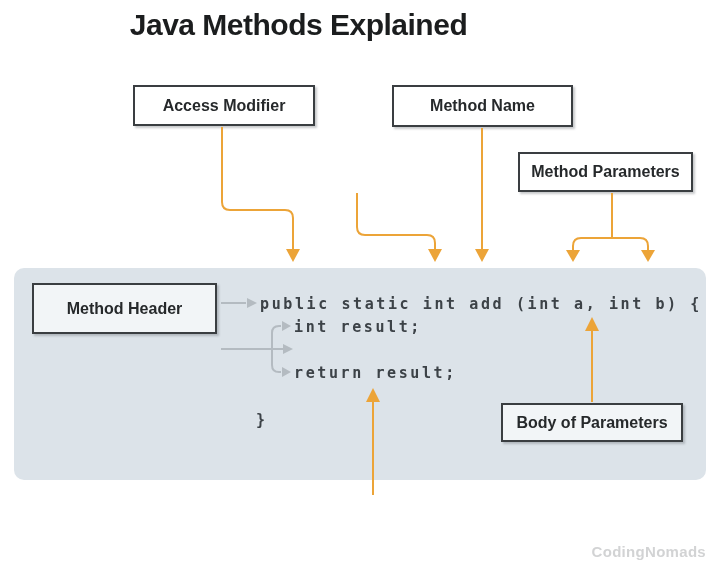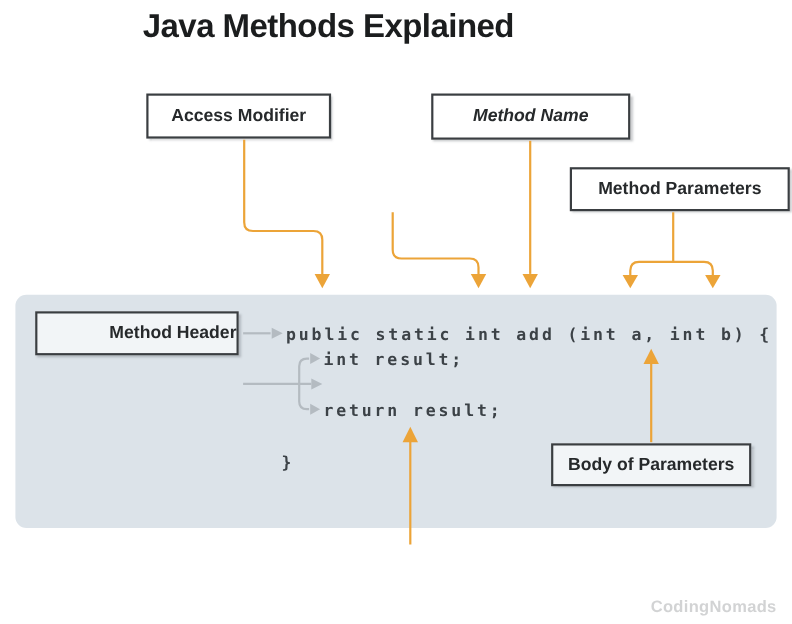--- a/index.html
+++ b/index.html
@@ -31,25 +31,25 @@
   svg.overlay { position:absolute; left:0; top:0; pointer-events:none; }
   .oline { fill:none; stroke:var(--arrow,#ECA438); stroke-width:2; }
   .ohead { fill:var(--arrow,#ECA438); stroke:none; }
   .gline { fill:none; stroke:var(--connector,#B4BBC1); stroke-width:2; }
   .ghead { fill:var(--connector,#B4BBC1); stroke:none; }
   .watermark {
     position:absolute; right:14px; top:543px; font-size:15px; font-weight:bold;
     color:#d2d3d4; letter-spacing:0.3px;
   }
   
-  .b-access  { left:133px; top:85px;  width:168px; height:41px; }
-  .b-mname   { left:392px; top:85px;  width:181px; height:42px;font-style:italic; }
+  .b-access  { left:133px; top:85px;  width:182px; height:41px; }
+  .b-mname   { left:392px; top:85px;  width:181px; height:42px; }
   .b-rtype   { left:265px; top:152px; width:185px; height:40px; }
-  .b-mparams { left:518px; top:152px; width:200px; height:40px; }
-  .b-mheader { left:32px;  top:283px; width:185px; height:40px;justify-content:flex-end; }
+  .b-mparams { left:518px; top:152px; width:175px; height:40px; }
+  .b-mheader { left:32px;  top:283px; width:185px; height:51px; }
   .b-mbody   { left:32px;  top:329px; width:185px; height:39px; }
   .b-listp   { left:501px; top:403px; width:182px; height:39px; }
   .b-rvalue  { left:282px; top:496px; width:183px; height:39px; }
 </style>
 </head>
 <body>
 
 <div class="canvas">
 
   <div class="title">Java Methods Explained</div>

